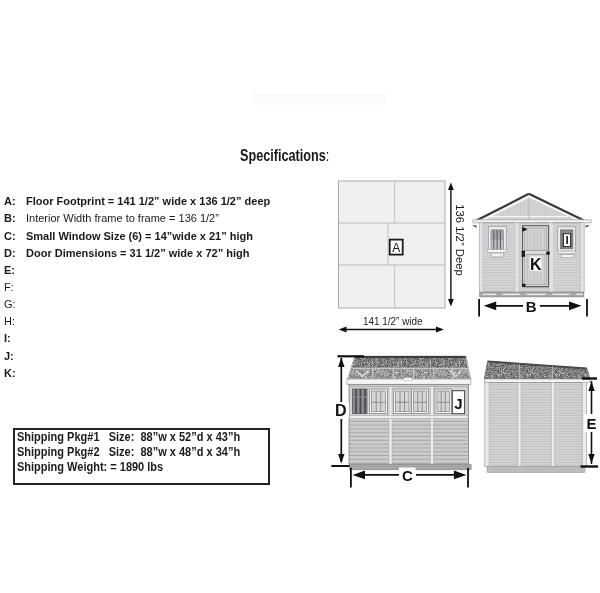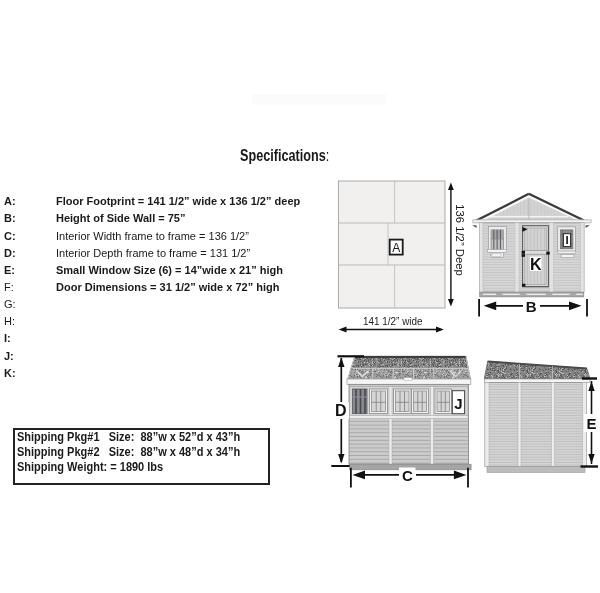--- a/index.html
+++ b/index.html
@@ -22,25 +22,23 @@
 <div class="b">D:</div>
 <div class="b">E:</div>
 <div>F:</div>
 <div>G:</div>
 <div>H:</div>
 <div class="b">I:</div>
 <div class="b">J:</div>
 <div class="b">K:</div>
 </div>
 
-<div class="abs spec" style="left:56px;top:193.2px;">
+<div class="abs spec" style="left:26px;top:193.2px;">
 <div class="b">Floor Footprint = 141 1/2” wide x 136 1/2” deep</div>
-<div class="b">Height of Side Wall = 75”</div>
 <div>Interior Width frame to frame = 136 1/2”</div>
-<div>Interior Depth frame to frame = 131 1/2”</div>
 <div class="b">Small Window Size (6) = 14”wide x 21” high</div>
 <div class="b">Door Dimensions = 31 1/2” wide x 72” high</div>
 </div>
 
 <div class="abs" style="left:12.5px;top:428px;width:253px;height:53px;border:2px solid #222;"></div>
 <div class="abs b" style="left:16.5px;top:430.4px;font-size:12.5px;line-height:14.9px;transform:scaleX(0.88);transform-origin:0 0;white-space:nowrap;">
 <div>Shipping Pkg#1&nbsp;&nbsp; Size:&nbsp; 88”w x 52”d x 43”h</div>
 <div>Shipping Pkg#2&nbsp;&nbsp; Size:&nbsp; 88”w x 48”d x 34”h</div>
 <div>Shipping Weight: = 1890 lbs</div>
 </div>

